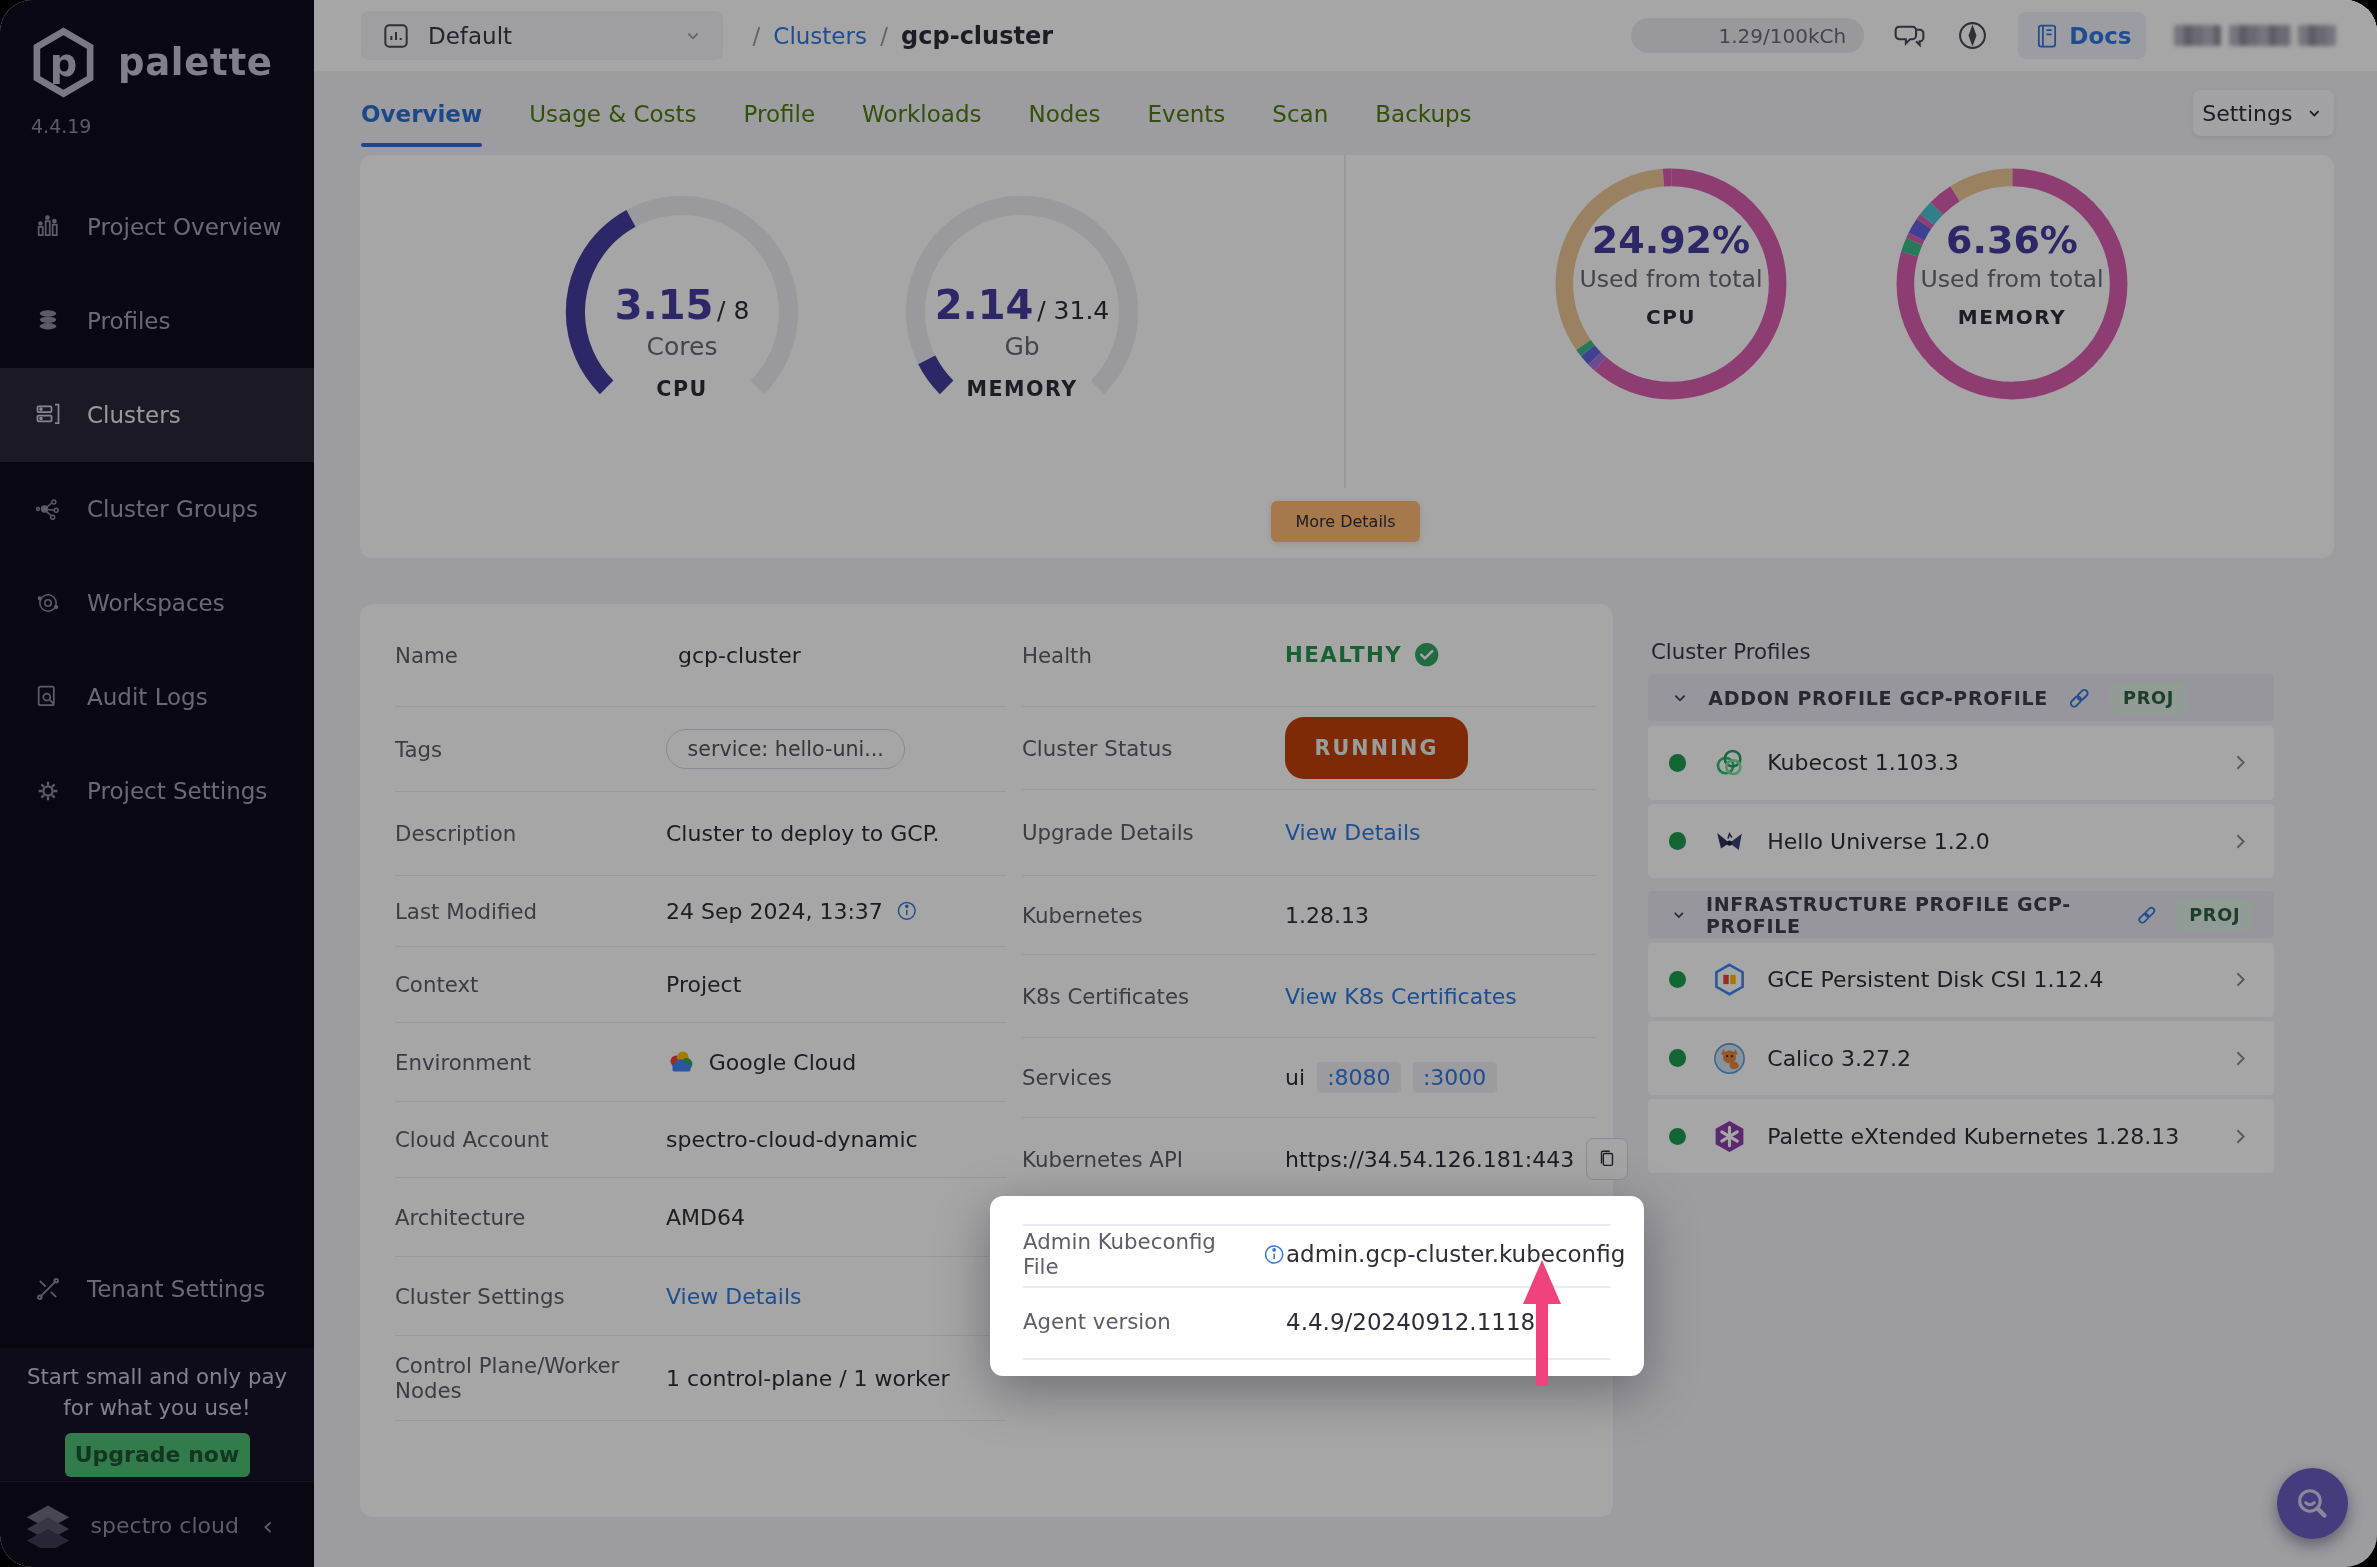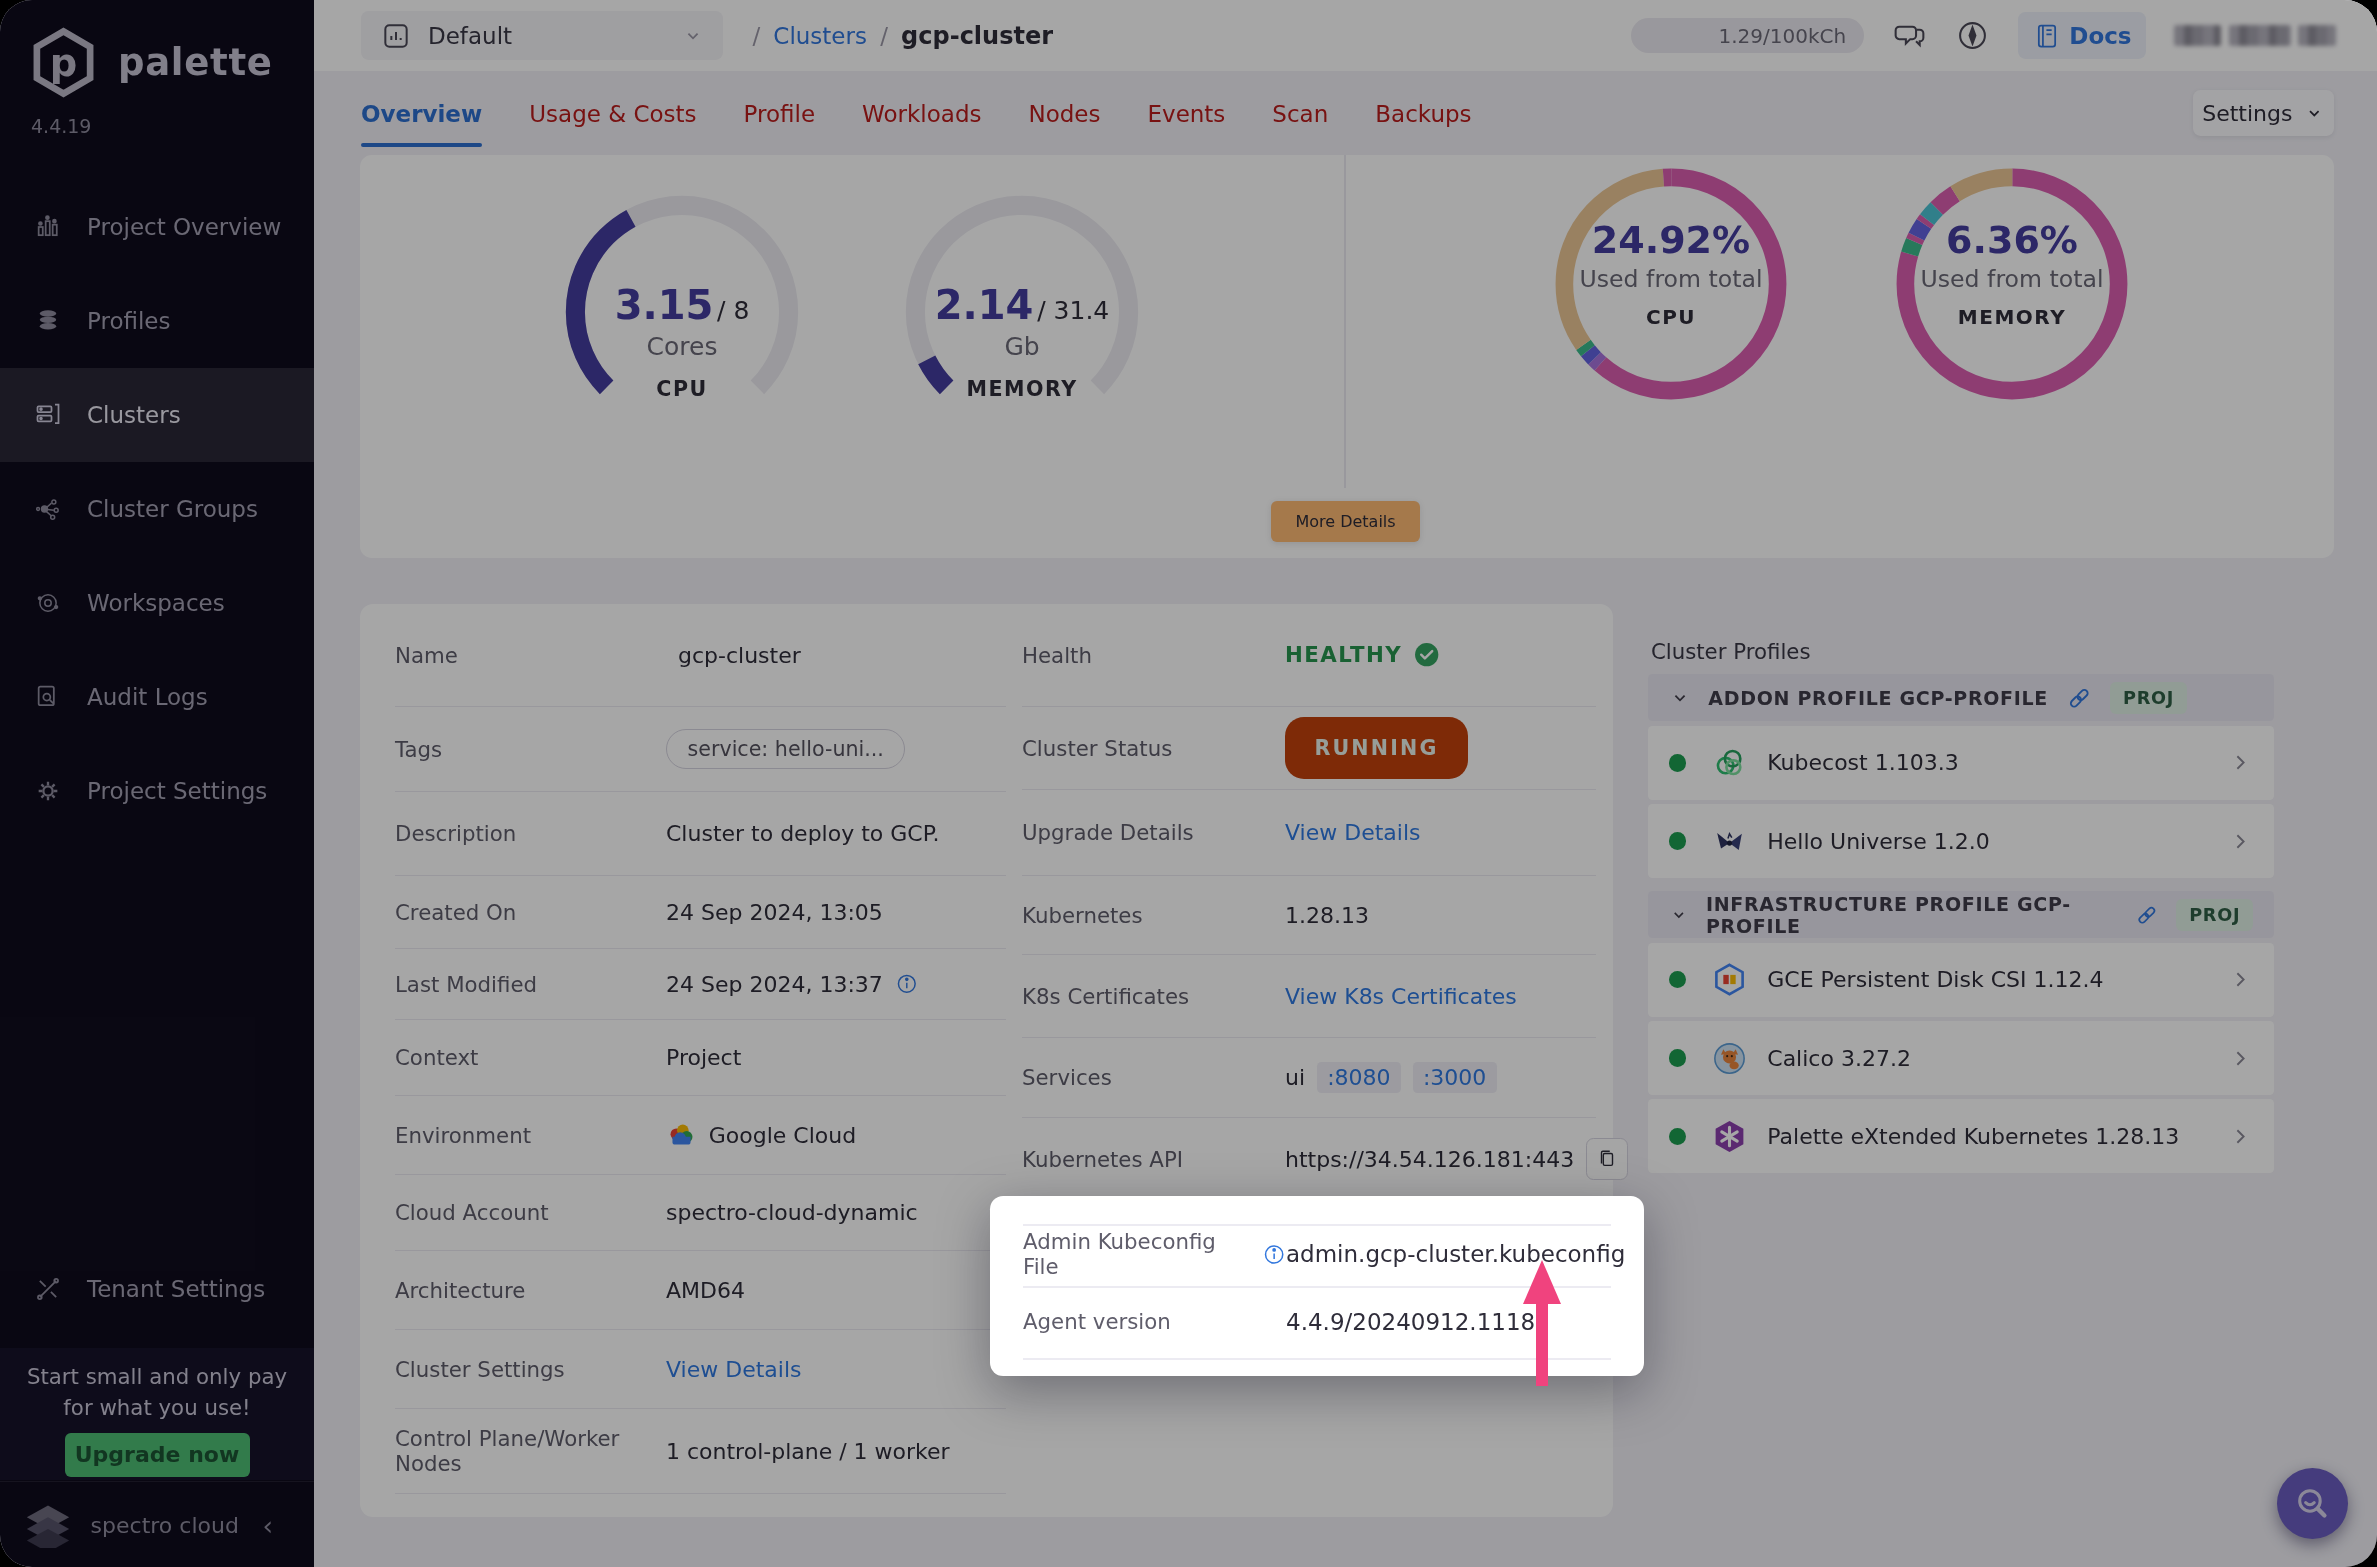--- a/index.html
+++ b/index.html
@@ -33,21 +33,21 @@
   .bc-sep{color:#9a97a6;}
   .bc-link{color:#3277dd;cursor:pointer;}
   .bc-current{color:#2f2d3a;font-weight:600;font-size:24px;}
   .top-right{margin-left:auto;display:flex;align-items:center;gap:28px;}
   .usage-pill{min-width:197px;height:35px;background:#eceaf1;border-radius:17.7px;display:flex;align-items:center;justify-content:flex-end;padding:0 17.7px;font-size:20px;color:#6b6977;}
   .docs-chip{height:47px;background:#eef2fb;border-radius:7.4px;display:flex;align-items:center;gap:8.8px;padding:0 14.7px;color:#3277dd;font-size:23px;font-weight:600;}
   .redacted{display:flex;gap:7.4px;filter:blur(2.2px);}
   .redacted span{height:20.6px;border-radius:2.2px;background:repeating-linear-gradient(90deg,#b6b4bf 0 10.3px,#8f8d98 10.3px 17.7px,#a5a3ae 17.7px 29.4px);}
 
   .tabsrow{position:absolute;left:0;top:71px;right:0;height:85px;display:flex;align-items:center;gap:47px;padding-left:47px;box-sizing:border-box;}
-  .tab{position:relative;height:100%;display:flex;align-items:center;font-size:23px;color:#b91c1c;cursor:pointer;}
+  .tab{position:relative;height:100%;display:flex;align-items:center;font-size:23px;color:#4d7c0f;cursor:pointer;}
   .tab.active{color:#2d6fd0;font-weight:600;}
   .tab.active::after{content:"";position:absolute;left:0;right:0;bottom:8.8px;height:4.4px;border-radius:2.2px;background:#2d6fd0;}
   .settings-btn{position:absolute;right:43px;top:19px;width:141px;height:46px;background:#fbfafd;border-radius:7.4px;display:flex;align-items:center;justify-content:center;gap:11.8px;font-size:22px;color:#2f2d3a;box-shadow:0 1.5px 4.4px rgba(40,38,60,.08);}
 
   
   .overview-card{position:absolute;left:46px;top:155px;width:1974px;height:403px;background:#fff;border-radius:11.8px;}
   .vdivider{position:absolute;left:984px;top:0;width:1.5px;height:333px;background:#eceaf2;}
   .gauge{position:absolute;width:250px;height:250px;}
   .gauge-texts{position:absolute;width:250px;text-align:center;}
   .gauge-num{font-size:40px;font-weight:700;color:#443c9e;}
@@ -341,24 +341,20 @@
         <div class="drow" style="height:85px;">
           <span class="dlabel">Tags</span>
           <span class="dvalue">
               <span class="tag-pill">service: hello-uni...</span>
             </span>
         </div>
         <div class="drow" style="height:84px;">
           <span class="dlabel">Description</span>
           <span class="dvalue">Cluster to deploy to GCP.</span>
         </div>
-        <div class="drow" style="height:73px;">
-          <span class="dlabel">Created On</span>
-          <span class="dvalue">24 Sep 2024, 13:05</span>
-        </div>
         <div class="drow" style="height:71px;">
           <span class="dlabel">Last Modified</span>
           <span class="dvalue">
             <span>24 Sep 2024, 13:37</span>
             <svg width="23.6" height="23.6" viewBox="0 0 48 48" fill="none" stroke="#3277dd" stroke-width="3">
                 <circle cx="24" cy="24" r="17"></circle>
                 <path d="M24 22v11"></path>
                 <circle cx="24" cy="15" r="2.2" fill="#3277dd"></circle>
               </svg>
           </span>

